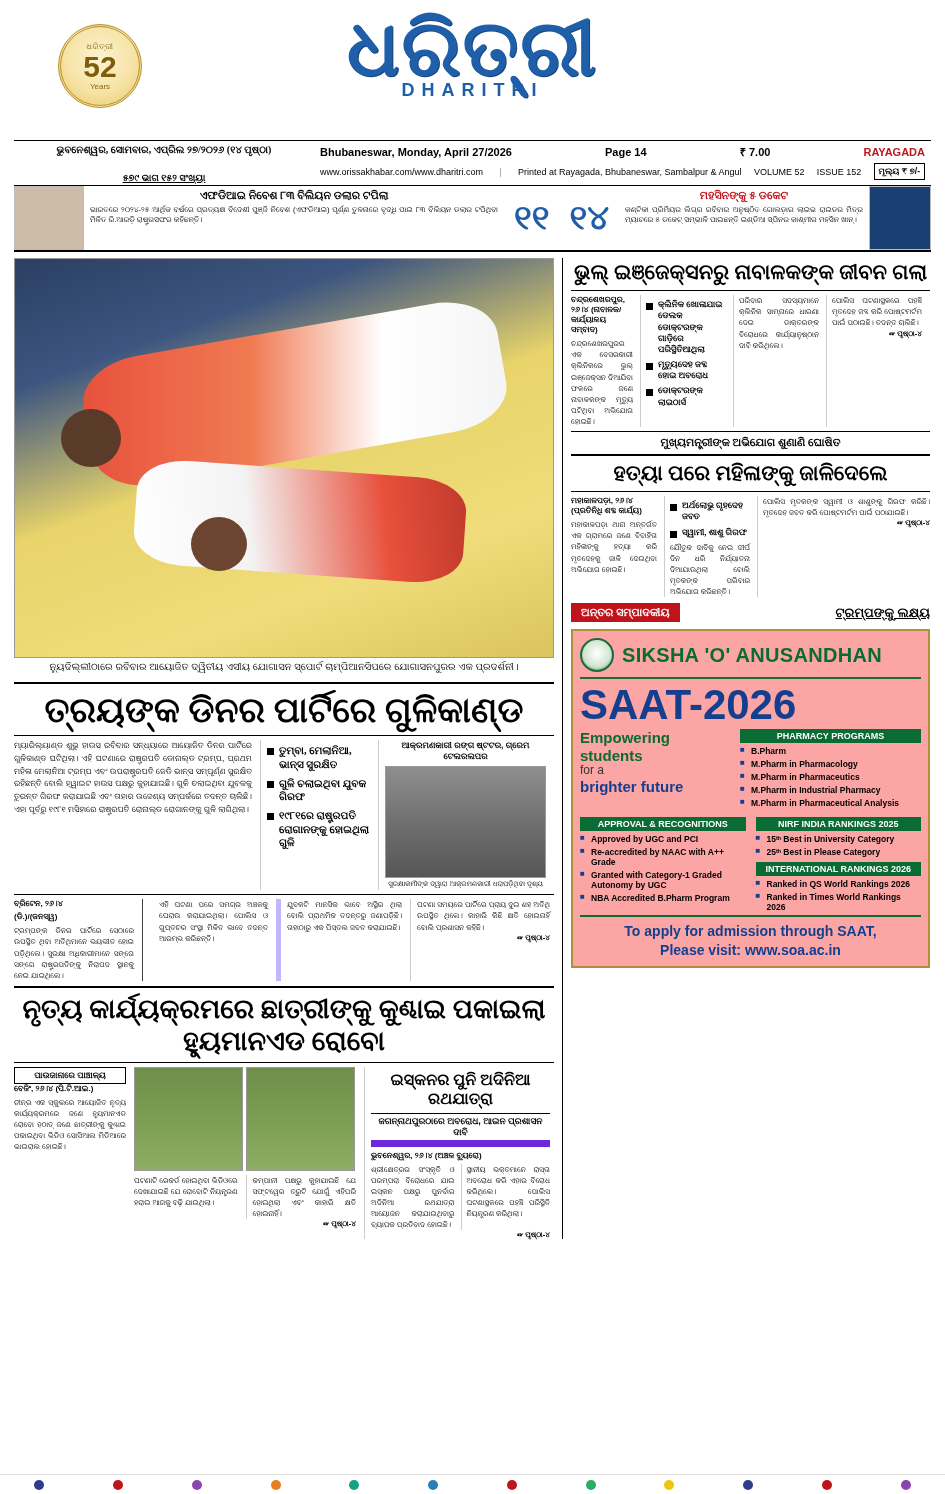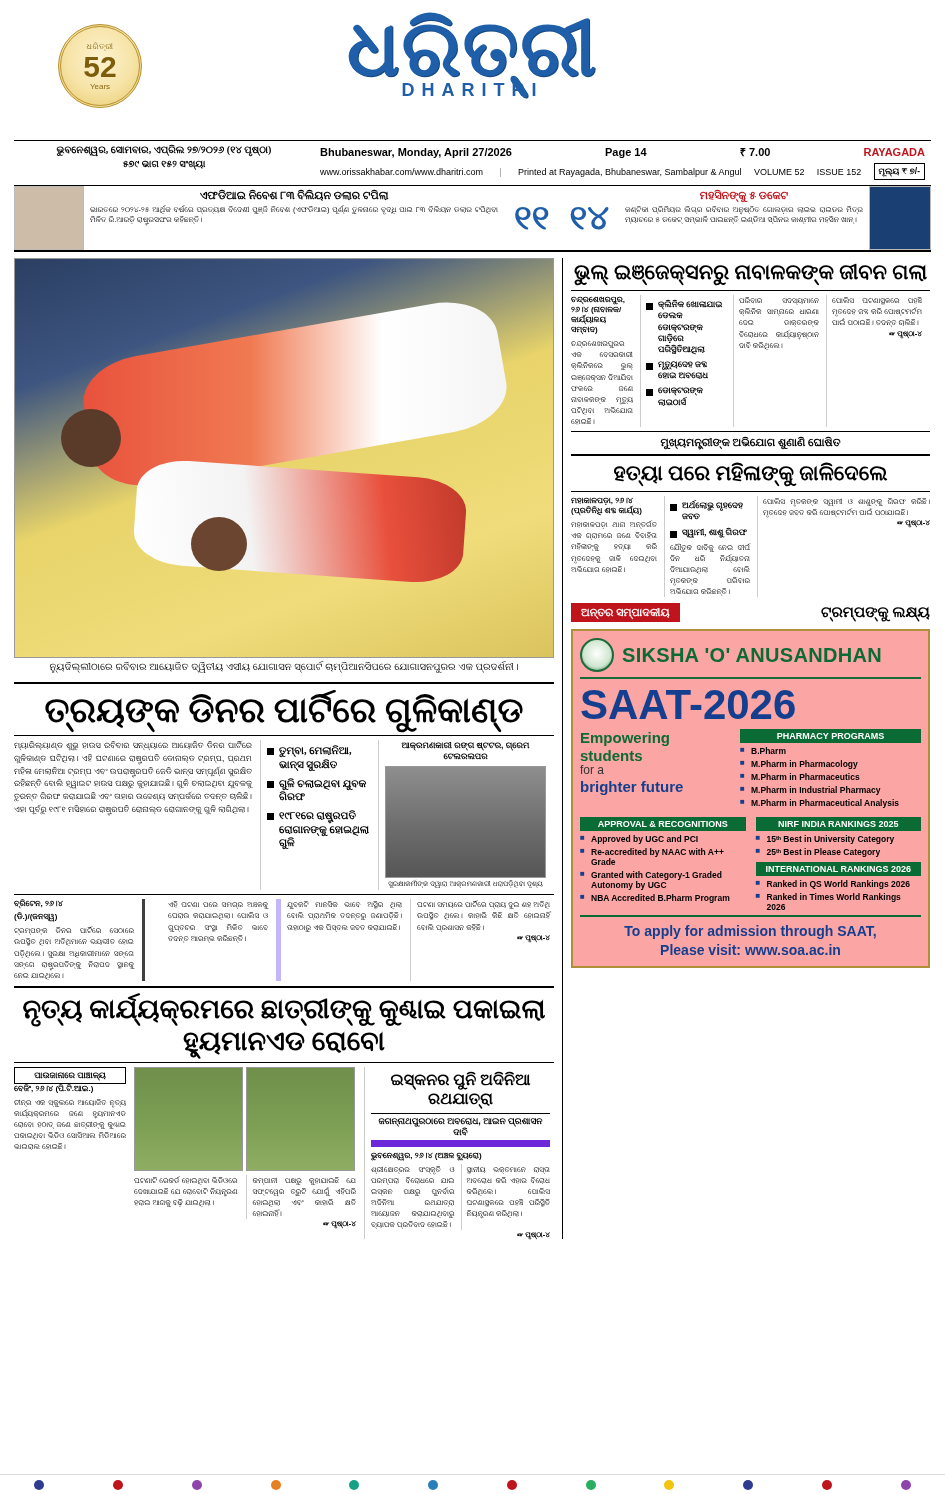--- a/index.html
+++ b/index.html
@@ -48,21 +48,21 @@
     margin-top: -6px;
   }
 
   
   .inforow {
     display:flex; align-items:stretch; border-top:1px solid #000; border-bottom:1px solid #000;
     height: 46px; margin-top: 4px;
   }
   .info-left { width: 300px; padding: 3px 4px; text-align:center; }
   .info-left .l1 { font-size: 10px; font-weight:bold; font-family:"Liberation Serif",serif; }
-  .info-left .l2 { font-size: 9.5px; font-weight:bold; margin-top:2px; }
+  .info-left .l2 { font-size: 9.5px; font-weight:bold; margin-top:16px;text-decoration:underline; }
   .info-right { flex:1; padding: 3px 6px; }
   .info-right .r1 {
     display:flex; justify-content:space-between; align-items:center;
     font-size: 11px; font-weight:bold;
   }
   .info-right .r1 .city { color:#c0141c; font-weight:bold; }
   .info-right .r2 {
     display:flex; justify-content:space-between; align-items:center;
     font-size: 9px; margin-top: 4px;
   }
@@ -158,21 +158,21 @@
   .ph-street { background: linear-gradient(180deg,#8e8e8e 0%,#6d6d6d 55%,#565656 100%); }
   .ph-caption { font-size:7px; text-align:center; padding:2px; }
 
   .editor-tag {
     display:flex; justify-content:space-between; align-items:center; margin-top:6px;
   }
   .editor-tag .left {
     background:#c0141c; color:#fff; font-size:11px; font-weight:bold; padding:3px 10px;
     font-family:"Liberation Serif",serif;
   }
-  .editor-tag .right { font-size:15px; font-weight:bold; font-family:"Liberation Serif",serif; }
+  .editor-tag .right { font-size:13px; font-weight:bold; font-family:"Liberation Serif",serif;text-decoration:underline; }
 
   
   .ad {
     margin-top: 7px; border:2px solid #b08f3a; background:#fca5a5; padding: 7px;
   }
   .ad-top { display:flex; align-items:center; gap:8px; border-bottom:2px solid #1d6b3a; padding-bottom:5px;}
   .ad-logo {
     width:34px; height:34px; border-radius:50%;
     background: radial-gradient(circle at 50% 45%, #ffffff 0%, #cfe6cf 60%, #1d6b3a 100%);
     border:2px solid #1d6b3a; flex:none;
@@ -307,21 +307,21 @@
       </div>
 
       <div class="rule"></div>
 
       <div style="display:flex; gap:8px;">
         <div style="width:120px;">
           <div class="dateline">ବ୍ରିଟେନ, ୨୬।୪</div>
           <div class="dateline">(ଡି.)/(ଜନସ୍ୱ)</div>
           <div class="body-txt">ଟ୍ରମ୍ପଙ୍କ ଡିନର ପାର୍ଟିରେ ସେଠାରେ ଉପସ୍ଥିତ ଥିବା ଅତିଥିମାନେ ଭୟଭୀତ ହୋଇ ପଡ଼ିଥିଲେ। ସୁରକ୍ଷା ଅଧିକାରୀମାନେ ସଙ୍ଗେ ସଙ୍ଗେ ରାଷ୍ଟ୍ରପତିଙ୍କୁ ନିରାପଦ ସ୍ଥାନକୁ ନେଇ ଯାଇଥିଲେ।</div>
         </div>
-        <div style="width:126px; border-left:3px solid #404040; padding-left:23px;">
+        <div style="width:126px; border-left:1px solid #404040; padding-left:16px;">
           <div class="body-txt">ଏହି ଘଟଣା ପରେ ସମଗ୍ର ଅଞ୍ଚଳକୁ ଘେରାଉ କରାଯାଇଥିଲା। ପୋଲିସ ଓ ଗୁପ୍ତଚର ସଂସ୍ଥା ମିଳିତ ଭାବେ ତଦନ୍ତ ଆରମ୍ଭ କରିଛନ୍ତି।</div>
         </div>
         <div style="width:126px; border-left:5px solid #c4b5fd; padding-left:6px;">
           <div class="body-txt">ଯୁବକଟି ମାନସିକ ଭାବେ ଅସ୍ଥିର ଥିଲା ବୋଲି ପ୍ରାଥମିକ ତଦନ୍ତରୁ ଜଣାପଡ଼ିଛି। ତାହାଠାରୁ ଏକ ପିସ୍ତଲ ଜବତ କରାଯାଇଛି।</div>
         </div>
         <div style="width:140px; border-left:1px solid #ccc; padding-left:6px;">
           <div class="body-txt">ଘଟଣା ସମୟରେ ପାର୍ଟିରେ ପ୍ରାୟ ଦୁଇ ଶହ ଅତିଥି ଉପସ୍ଥିତ ଥିଲେ। କାହାରି କିଛି କ୍ଷତି ହୋଇନାହିଁ ବୋଲି ପ୍ରଶାସନ କହିଛି।</div>
           <div class="jump">☞ ପୃଷ୍ଠା-୪</div>
         </div>
       </div>

